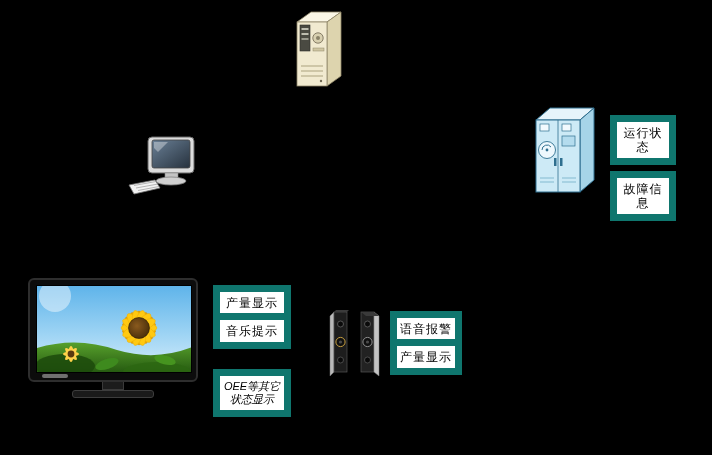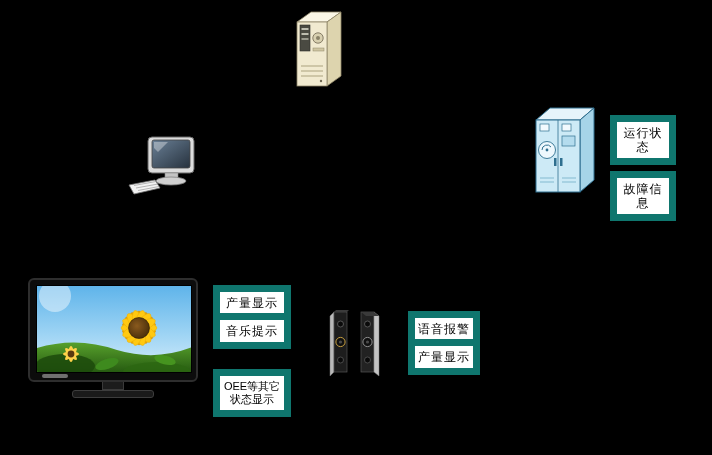--- a/index.html
+++ b/index.html
@@ -19,21 +19,21 @@
     color:#000;
     font-size:12px;
     line-height:14px;
     text-align:center;
     padding:4px 2px;
     letter-spacing:1px;
   }
   .label-box.small{font-size:11px;line-height:13px;letter-spacing:0;}
   .lbl-machine{left:610px;width:66px;}
   .lbl-tv{left:205px;width:78px;margin-left:8px;}
-  .lbl-speaker{left:408px;width:72px;}
+  .lbl-speaker{left:390px;width:72px;}
 
   
   .tv{position:absolute;left:28px;top:278px;width:170px;}
   .tv-frame{
     width:170px;height:104px;
     background:#0c0c0c;
     border:2px solid #2e2e2e;
     border-radius:6px;
     box-sizing:border-box;
     padding:5px 6px 9px 6px;
@@ -181,21 +181,21 @@
         </svg>
       </div>
       <div class="tv-logo"></div>
     </div>
     <div class="tv-neck"></div>
     <div class="tv-base"></div>
   </div>
 
   <div class="label-box lbl-tv" style="top:285px;">产量显示</div>
   <div class="label-box lbl-tv" style="top:313px;">音乐提示</div>
-  <div class="label-box lbl-tv small" style="top:369px;">OEE等其它状态显示</div>
+  <div class="label-box lbl-tv small" style="top:369px;font-style:italic;">OEE等其它状态显示</div>
 
   <div class="node" style="left:328px;top:308px;width:58px;height:70px;">
     <svg width="58" height="70" viewBox="0 0 58 70">
 
       <polygon points="2,8 6,4 6,64 2,68" fill="#b9b9b9" stroke="#777" stroke-width="0.5"></polygon>
       <rect x="6" y="4" width="13" height="60" fill="#1d1d1d" stroke="#555" stroke-width="0.7"></rect>
       <polygon points="6,4 19,4 21,2 8,2" fill="#3a3a3a"></polygon>
       <circle cx="12.5" cy="16" r="3" fill="#0a0a0a" stroke="#707070" stroke-width="0.7"></circle>
       <circle cx="12.5" cy="34" r="4.6" fill="#101010" stroke="#c8a040" stroke-width="1"></circle>
       <circle cx="12.5" cy="34" r="1.6" fill="#4a4a4a"></circle>

